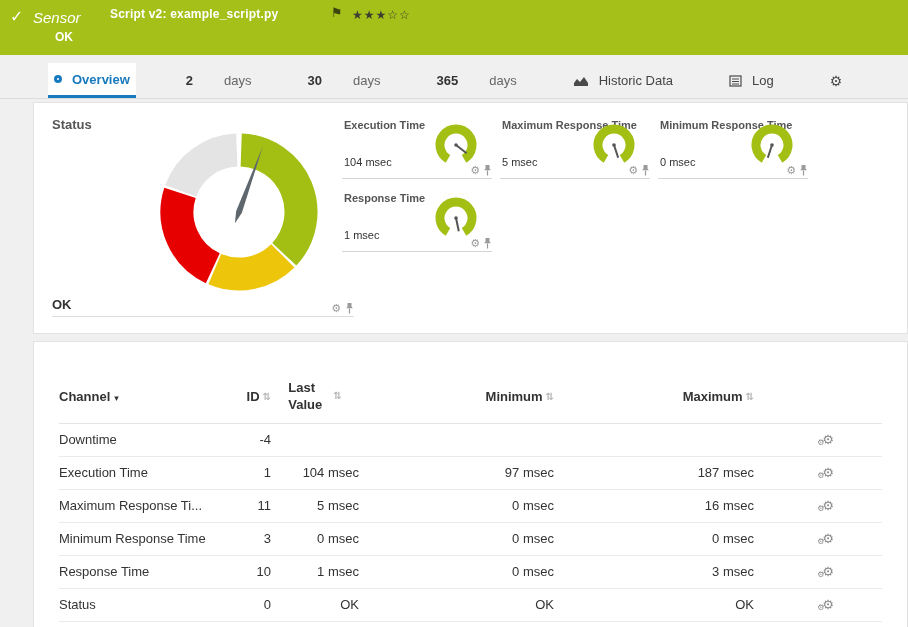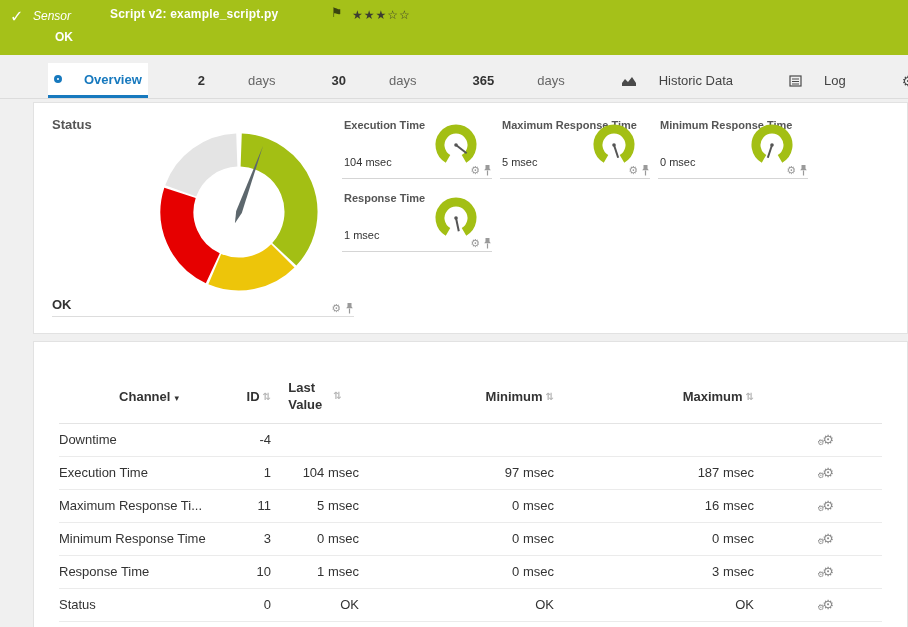--- a/index.html
+++ b/index.html
@@ -6,32 +6,32 @@
   html, body { margin: 0; padding: 0; background: #f0f0f0; }
   body {
     width: 908px; height: 627px; position: relative; overflow: hidden;
     font-family: "Liberation Sans", "DejaVu Sans", sans-serif;
     -webkit-font-smoothing: antialiased;
   }
 
   
   .topbar { position: absolute; left: 0; top: 0; width: 908px; height: 55px; background: #a5c119; color: #fff; }
   .check { position: absolute; left: 10px; top: 7px; font-size: 16px; font-weight: bold; }
-  .kind  { position: absolute; left: 33px; top: 9px; font-style: italic; font-size: 12px; }
+  .kind  { position: absolute; left: 33px; top: 9px; font-style: italic; font-size: 15px; }
   .sensor-title { position: absolute; left: 90px; top: 7px; font-weight: bold; font-size: 12px; letter-spacing: .2px; margin-left: 20px; }
   .flag  { position: absolute; left: 331px; top: 5px; font-size: 13px; color: #3a450f; cursor: pointer; }
   .stars { position: absolute; left: 352px; top: 8px; font-size: 12px; letter-spacing: 1px; cursor: pointer; }
   .stars .st-f, .stars .st-e { color: #3c3d31; }
   .status-ok { position: absolute; left: 55px; top: 30px; font-weight: bold; font-size: 12px; }
 
   
   .tabs { position: absolute; left: 0; top: 63px; width: 908px; height: 36px;
           display: flex; align-items: stretch; gap: 44px; padding-left: 48px;
           background: #f0f0f0; border-bottom: 1px solid #dcdcdc; }
-  .tab { display: inline-flex; align-items: center; gap: 22px; font-size: 13px; color: #444;
+  .tab { display: inline-flex; align-items: center; gap: 10px; font-size: 13px; color: #444;
          padding: 0 6px; cursor: pointer; white-space: nowrap; }
   .tab .unit { color: #666; margin-left: 21px; }
   .tab b { color: #333; }
   .tab.active { background: #fff; color: #1779be; border-bottom: 3px solid #1779be; font-weight: bold; }
   .ic-donut { display: inline-block; width: 8px; height: 8px; border: 3px solid #1779be; border-radius: 50%; }
   .tab svg { flex: 0 0 auto; }
   .gear-glyph { font-size: 14px; color: #4a4a4a; font-family: "DejaVu Sans", sans-serif; }
 
   
   .panel { position: absolute; left: 33px; right: 0; background: #fff; border: 1px solid #e2e2e2; }
@@ -52,21 +52,21 @@
   .mini-title { position: absolute; left: 2px; top: 0; font-size: 11px; font-weight: bold; color: #555; white-space: nowrap; }
   .mini-g     { position: absolute; right: 12px; top: 4px; }
   .mini-value { position: absolute; left: 2px; bottom: 10px; font-size: 11px; color: #333; }
   .mini-icons { position: absolute; right: 0; bottom: 2px; display: inline-flex; align-items: center; gap: 3px; }
 
   
   .tbl { position: absolute; left: 25px; right: 25px; top: 38px; }
   .thead, .trow { display: grid; grid-template-columns: 180px 32px 88px 195px 200px 1fr; align-items: center; }
   .thead { font-size: 13px; font-weight: bold; color: #333; padding-bottom: 9px; border-bottom: 1px solid #e4e4e4; }
   .th { cursor: pointer; }
-  .th-channel { text-align: center; }
+  .th-channel { text-align: left; }
   .th-id, .th-min, .th-max { text-align: right; }
   .th-last { text-align: center; line-height: 1.3; }
   .th-last .wrapword { display: inline-block; width: 42px; text-align: left; vertical-align: middle; }
   .caret { font-size: 9px; color: #333; margin-left: 4px; }
   .sort  { font-size: 10px; color: #b5b5b5; margin-left: 3px; font-family: "DejaVu Sans", sans-serif; vertical-align: 1px; }
   .trow { height: 33px; font-size: 13px; color: #333; border-bottom: 1px solid #ebebeb; }
   .td-name { text-align: left; cursor: pointer; white-space: nowrap; overflow: hidden; }
   .td-id, .td-last, .td-min, .td-max { text-align: right; }
   .td-gear { text-align: right; padding-right: 48px; }
   .gear-pair { position: relative; display: inline-block; cursor: pointer; line-height: 1; }

